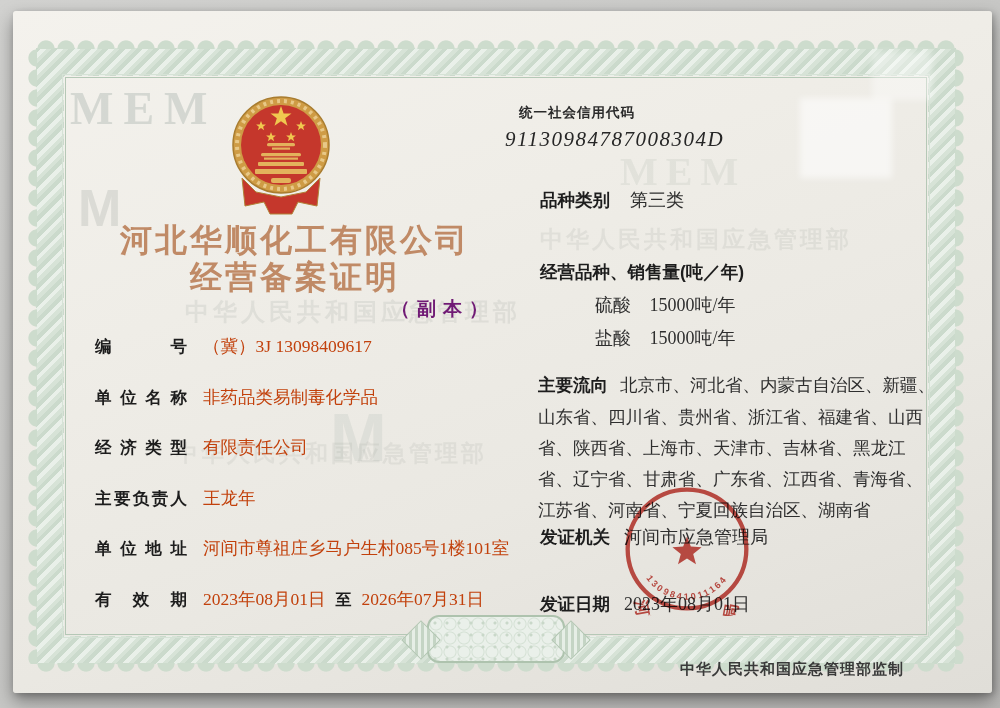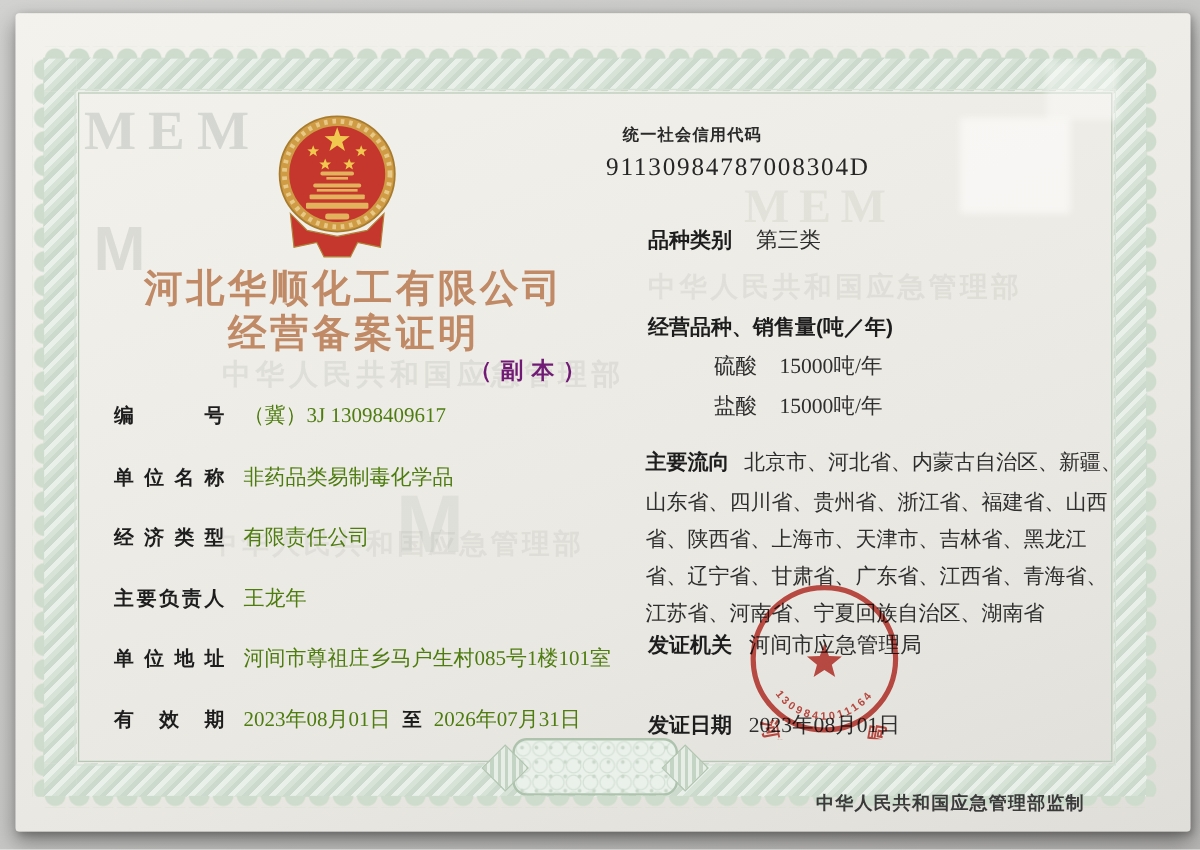--- a/index.html
+++ b/index.html
@@ -87,26 +87,26 @@
   .title-block { position: absolute; left: 95px; top: 222px; width: 400px; text-align: center; }
   .title-line { font-size: 32px; font-weight: 700; color: #c08a66; letter-spacing: 3px; line-height: 37px; }
   .copy-label { margin-top: 0; font-size: 19px; font-weight: 700; color: #701a75; letter-spacing: 7px; text-align: right; }
 
   .fields { position: absolute; left: 95px; top: 334px; width: 420px; }
   .field-row { display: flex; align-items: baseline; margin-bottom: 26.5px; }
   .field-label {
     width: 92px; flex: 0 0 92px; font-size: 16.5px; font-weight: 700; color: #1d1d1d;
     text-align: justify; text-align-last: justify; margin-right: 16px;
   }
-  .field-value { font-family: "Liberation Serif", "DejaVu Serif", serif; font-size: 17.5px; color: #4d7c0f; white-space: nowrap; }
+  .field-value { font-family: "Liberation Serif", "DejaVu Serif", serif; font-size: 17.5px; color: #c2410c; white-space: nowrap; }
   .to-label { font-weight: 700; font-family: "Liberation Sans", sans-serif; font-size: 16px; margin: 0 10px; color: #1d1d1d; }
 
   .credit-block { position: absolute; left: 505px; top: 104px; }
   .credit-label { font-size: 13.5px; font-weight: 600; color: #2a2a2a; letter-spacing: 1px; padding-left: 14px; }
-  .credit-code  { font-family: "Liberation Serif", "DejaVu Serif", serif; font-size: 21px; color: #262626; letter-spacing: 1.5px; margin-top: 5px; }
+  .credit-code  { font-family: "Liberation Serif", "DejaVu Serif", serif; font-size: 21px; color: #262626; letter-spacing: 1.5px; margin-top: 5px; font-style: italic; }
 
   .category-row { position: absolute; left: 540px; top: 188px; display: flex; align-items: baseline; }
   .r-label { font-size: 17.5px; font-weight: 700; color: #1d1d1d; }
   .r-value { font-family: "Liberation Serif", "DejaVu Serif", serif; font-size: 18px; color: #2e2e2e; }
   .category-row .r-value { margin-left: 20px; }
 
   .products-block { position: absolute; left: 540px; top: 260px; }
   .product-item { margin-top: 9px; padding-left: 55px; font-family: "Liberation Serif", "DejaVu Serif", serif; font-size: 18px; color: #2e2e2e; }
   .product-name { margin-right: 14px; }
 

